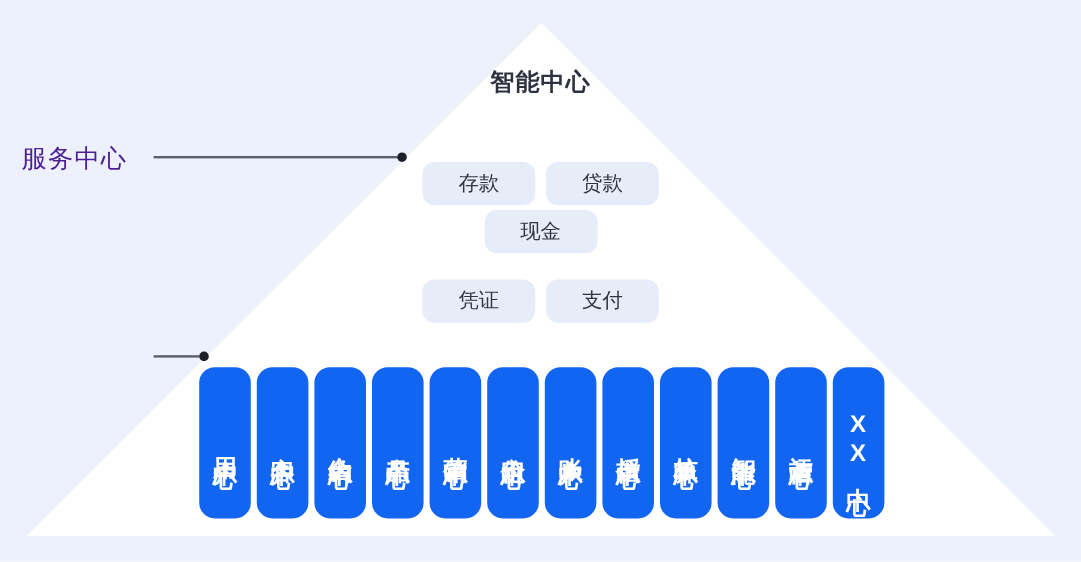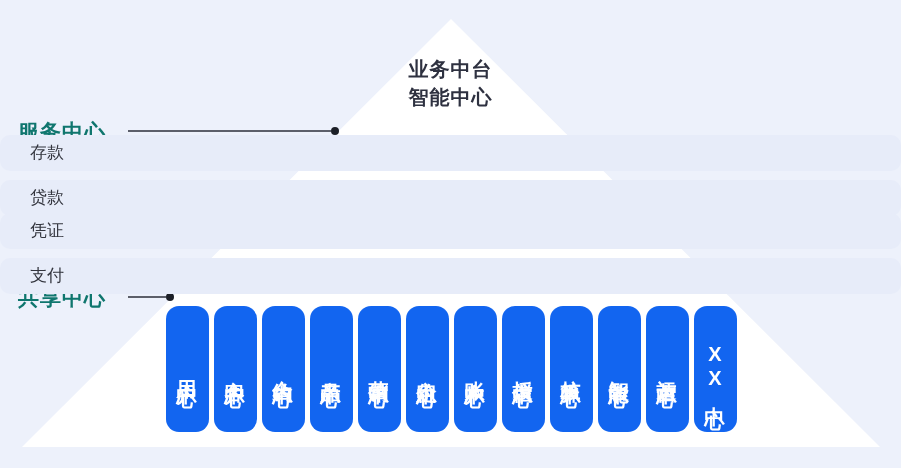--- a/index.html
+++ b/index.html
@@ -37,23 +37,23 @@
     color: #2E3140;
     font-size: 20px;
     font-weight: 700;
     line-height: 1.42;
     letter-spacing: 1px;
   }
   
   .side-label {
     position: absolute;
     left: 18px;
-    color: #0f766e;
+    color: #4c1d95;
     font-size: 21px;
-    font-weight: 700;
+    font-weight: 400;
     letter-spacing: 1px;
   }
   .side-label.service { top: 118px; }
   .side-label.shared  { top: 284px; }
   
   .leader {
     position: absolute;
     height: 2px;
     background: #5C5F6A;
   }
@@ -69,25 +69,24 @@
     background: #1C1F27;
   }
   
   .pill-row {
     position: absolute;
     left: 0;
     width: 901px;
     display: flex;
     justify-content: center;
     gap: 9px;
-    flex-direction: column;
   }
   .pill-row.r1 { top: 135px; }
   .pill-row.r2 { top: 175px; }
-  .pill-row.r3 { top: 213px; }
+  .pill-row.r3 { top: 233px; }
   .cap-pill {
     height: 36px;
     line-height: 36px;
     padding: 0 30px;
     background: #E7ECF9;
     border-radius: 10px;
     color: #33353E;
     font-size: 17px;
     font-weight: 500;
     white-space: nowrap;
@@ -117,40 +116,39 @@
   }
 </style>
 </head>
 <body>
 
 <div class="stage">
 
   <div class="pyramid"></div>
 
   <div class="title">
-    <div>业务中台</div>
     <div>智能中心</div>
   </div>
 
   <div class="side-label service">服务中心</div>
   <div class="leader service">
     <span class="dot"></span>
   </div>
 
-  <div class="side-label shared">共享中心</div>
   <div class="leader shared">
     <span class="dot"></span>
   </div>
 
   <div class="pill-row r1">
     <div class="cap-pill">存款</div>
     <div class="cap-pill">贷款</div>
   </div>
 
   <div class="pill-row r2">
+    <div class="cap-pill">现金</div>
   </div>
 
   <div class="pill-row r3">
     <div class="cap-pill">凭证</div>
     <div class="cap-pill">支付</div>
   </div>
 
   <div class="shared-row">
     <div class="center-pill">用户中心</div>
     <div class="center-pill">客户中心</div>

